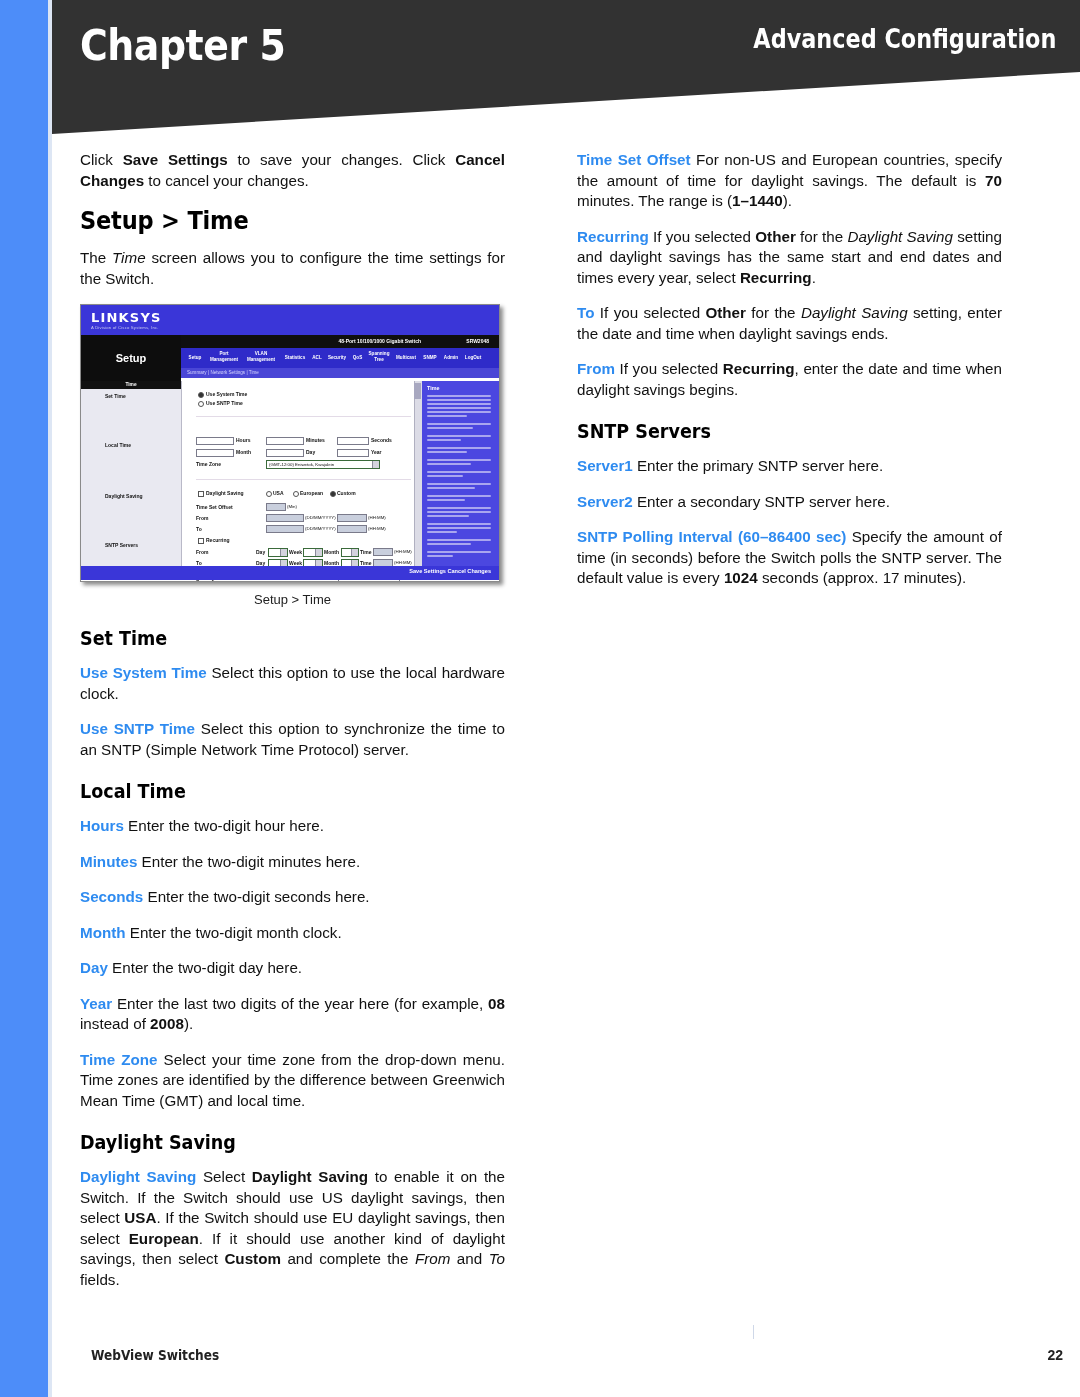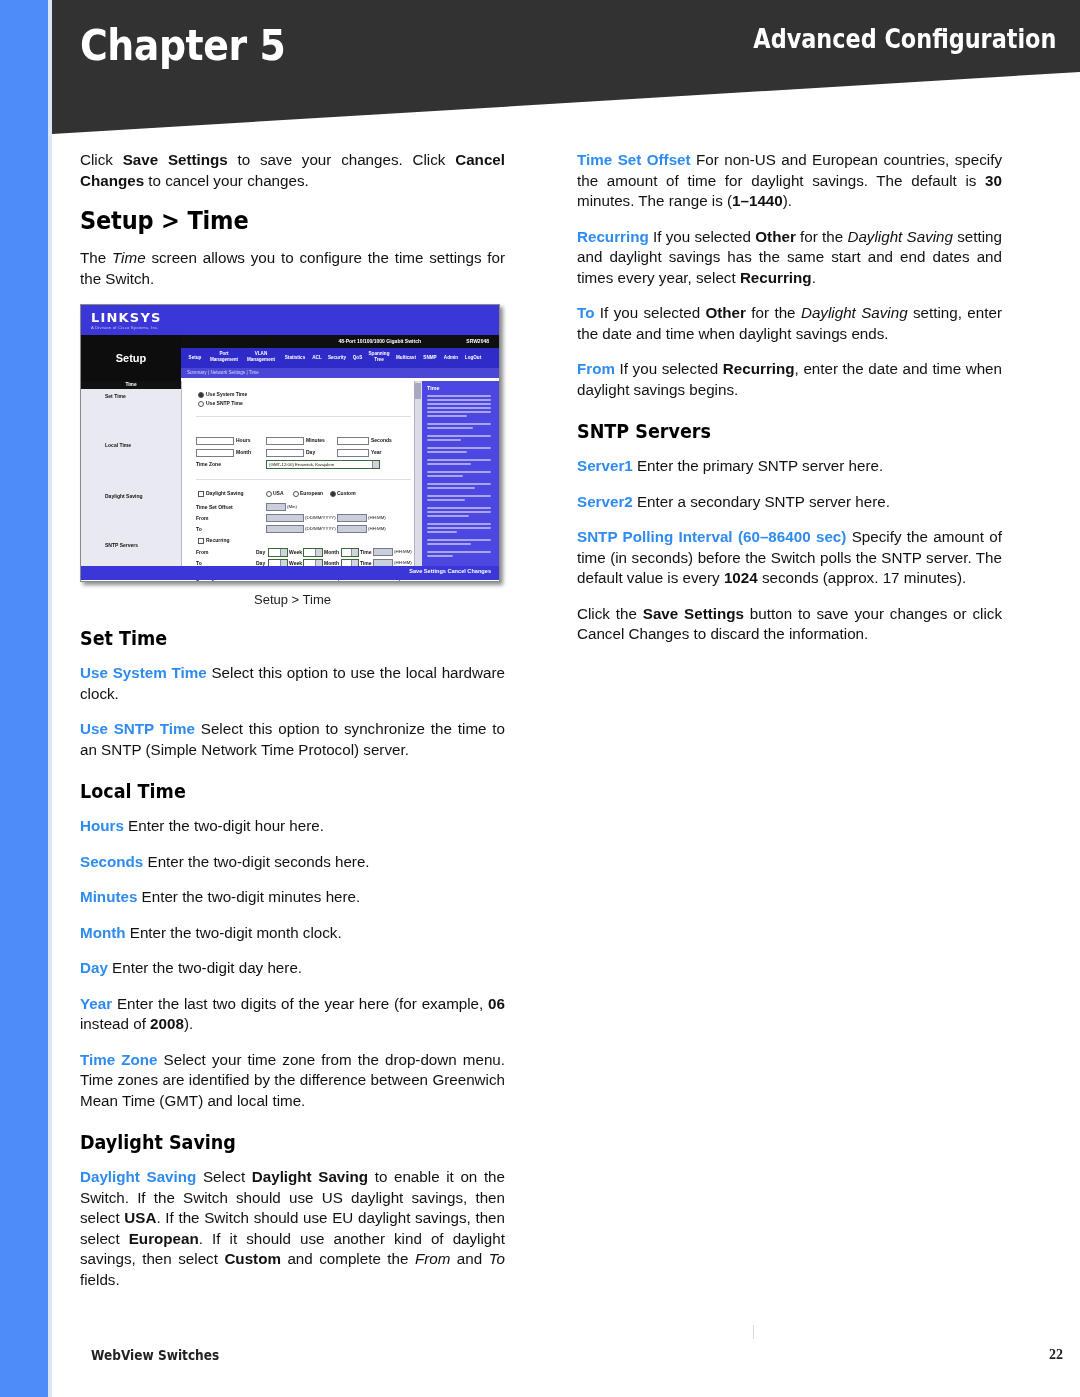--- a/index.html
+++ b/index.html
@@ -207,21 +207,21 @@
   
   .page-footer{
     position:absolute;left:63px;bottom:30px;width:1000px;height:20px;
   }
   .footer-left{
     position:absolute;left:28px;top:0;font-size:13.5px;font-weight:bold;color:#222;
     font-family:"DejaVu Sans", sans-serif;transform:scaleX(.9);transform-origin:left center;
   }
   .footer-right{
     position:absolute;right:0;top:0;font-size:14px;font-weight:bold;color:#222;
-    font-family:Liberation Serif, serif;
+    font-family:Liberation Sans, sans-serif;
   }
   .footer-tick{
     position:absolute;left:690px;top:-22px;width:1px;height:14px;background:#cfd8e8;
   }
 </style>
 </head>
 <body>
 
 <div class="blue-spine"></div>
 <div class="spine-hair"></div>
@@ -423,54 +423,53 @@
 
     <h3 class="sub">Set Time</h3>
 
     <p class="para"><span class="blue">Use System Time</span><span> Select this option to use the local hardware clock.</span></p>
 
     <p class="para"><span class="blue">Use SNTP Time</span><span> Select this option to synchronize the time to an SNTP (Simple Network Time Protocol) server.</span></p>
 
     <h3 class="sub">Local Time</h3>
 
     <p class="para"><span class="blue">Hours</span><span>  Enter the two-digit hour here.</span></p>
+    <p class="para"><span class="blue">Minutes</span><span>  Enter the two-digit minutes here.</span></p>
     <p class="para"><span class="blue">Seconds</span><span>  Enter the two-digit seconds here.</span></p>
-    <p class="para"><span class="blue">Minutes</span><span>  Enter the two-digit minutes here.</span></p>
     <p class="para"><span class="blue">Month</span><span>  Enter the two-digit month clock.</span></p>
     <p class="para"><span class="blue">Day</span><span>  Enter the two-digit day here.</span></p>
 
-    <p class="para"><span class="blue">Year</span><span>  Enter the last two digits of the year here (for example, </span><span class="b">06</span><span> instead of </span><span class="b">2008</span><span>).</span></p>
+    <p class="para"><span class="blue">Year</span><span>  Enter the last two digits of the year here (for example, </span><span class="b">08</span><span> instead of </span><span class="b">2008</span><span>).</span></p>
 
     <p class="para"><span class="blue">Time Zone</span><span>  Select your time zone from the drop-down menu. Time zones are identified by the difference between Greenwich Mean Time (GMT) and local time.</span></p>
 
     <h3 class="sub">Daylight Saving</h3>
 
     <p class="para last"><span class="blue">Daylight Saving</span><span>  Select </span><span class="b">Daylight Saving</span><span> to enable it on the Switch. If the Switch should use US daylight savings, then select </span><span class="b">USA</span><span>. If the Switch should use EU daylight savings, then select </span><span class="b">European</span><span>. If it should use another kind of daylight savings, then select </span><span class="b">Custom</span><span> and complete the </span><span class="i">From</span><span> and </span><span class="i">To</span><span> fields.</span></p>
   </div>
 
   <div class="col col-right">
 
-    <p class="para"><span class="blue">Time Set Offset</span><span> For non-US and European countries, specify the amount of time for daylight savings. The default is </span><span class="b">30</span><span> minutes. The range is (</span><span class="b">1–1440</span><span>).</span></p>
+    <p class="para"><span class="blue">Time Set Offset</span><span> For non-US and European countries, specify the amount of time for daylight savings. The default is </span><span class="b">70</span><span> minutes. The range is (</span><span class="b">1–1440</span><span>).</span></p>
 
 
     <p class="para"><span class="blue">Recurring</span><span>  If you selected </span><span class="b">Other</span><span> for the </span><span class="i">Daylight Saving</span><span> setting and daylight savings has the same start and end dates and times every year, select </span><span class="b">Recurring</span><span>.</span></p>
 
     <p class="para"><span class="blue">To</span><span>  If you selected </span><span class="b">Other</span><span> for the </span><span class="i">Daylight Saving</span><span> setting, enter the date and time when daylight savings ends.</span></p>
 
     <p class="para"><span class="blue">From</span><span>  If you selected </span><span class="b">Recurring</span><span>, enter the date and time when daylight savings begins.</span></p>
 
 
     <h3 class="sub">SNTP Servers</h3>
 
     <p class="para"><span class="blue">Server1</span><span>  Enter the primary SNTP server here.</span></p>
     <p class="para"><span class="blue">Server2</span><span>  Enter a secondary SNTP server here.</span></p>
 
     <p class="para"><span class="blue">SNTP Polling Interval (60–86400 sec)</span><span> Specify the amount of time (in seconds) before the Switch polls the SNTP server. The default value is every </span><span class="b">1024</span><span> seconds (approx. 17 minutes).</span></p>
 
-    <p class="para last"><span>Click the </span><span class="b">Save Settings</span><span> button to save your changes or click Cancel Changes to discard the information.</span></p>
   </div>
 </div>
 
 <div class="page-footer">
   <div class="footer-tick"></div>
   <div class="footer-left">WebView Switches</div>
   <div class="footer-right">22</div>
 </div>
 
 </body></html>

